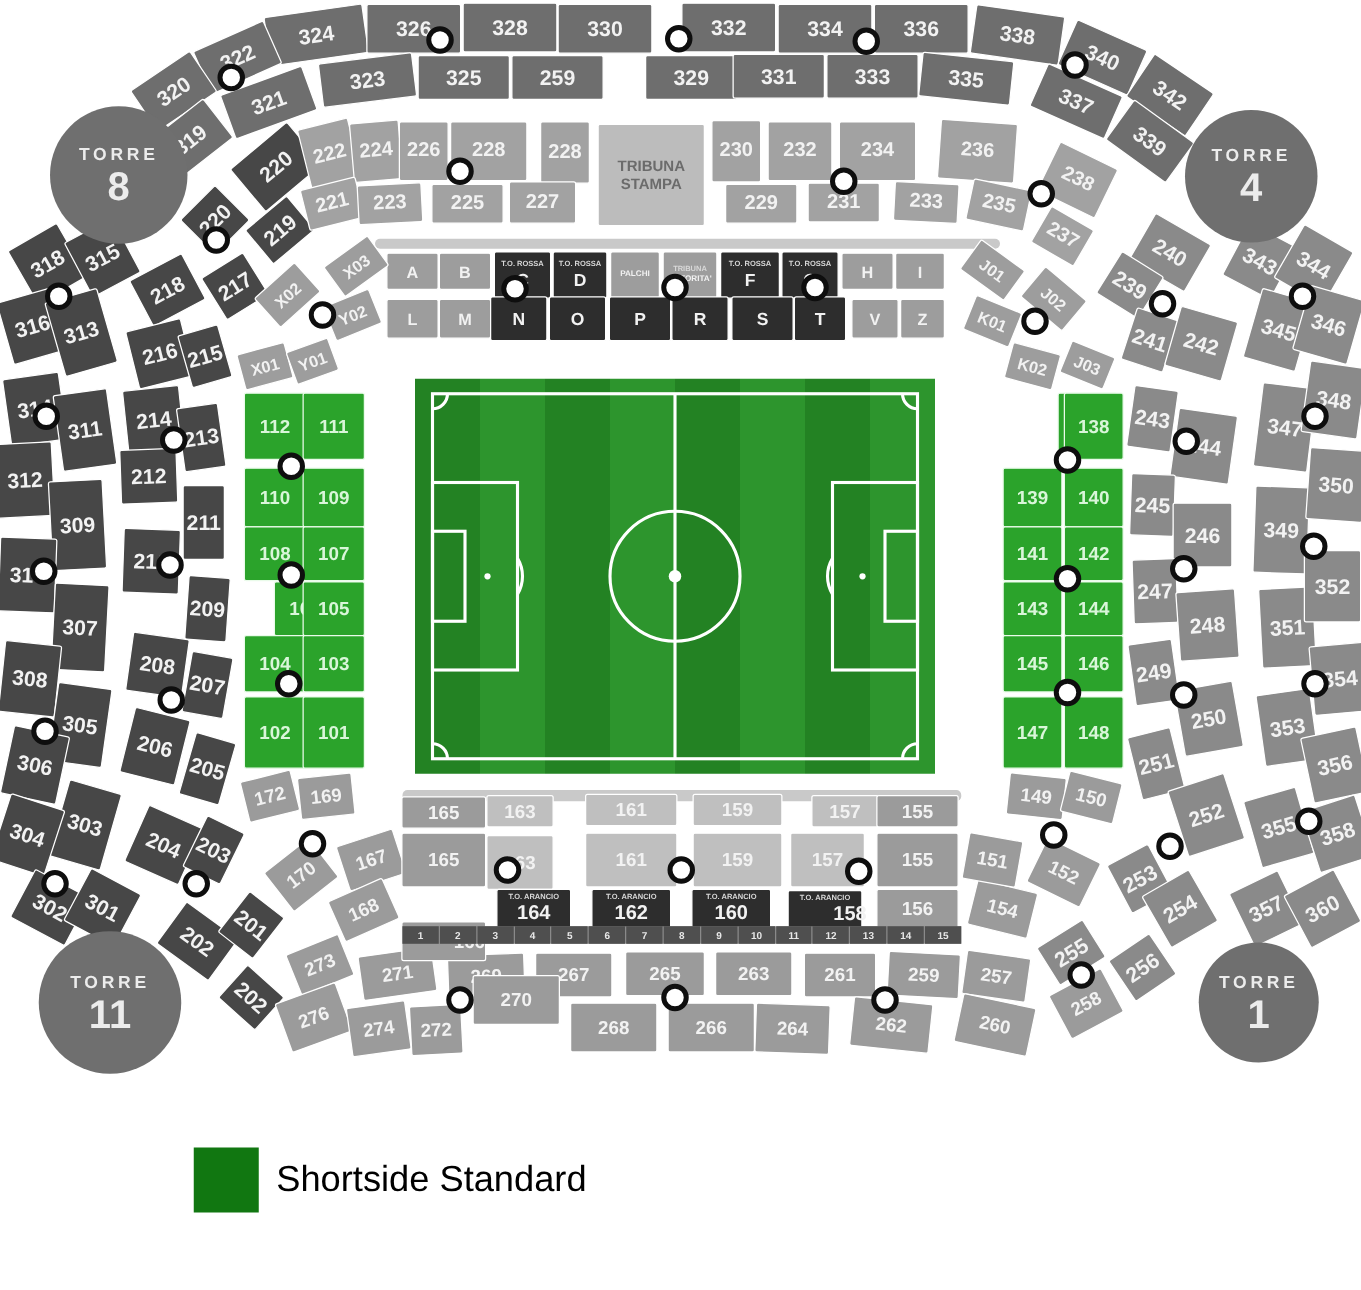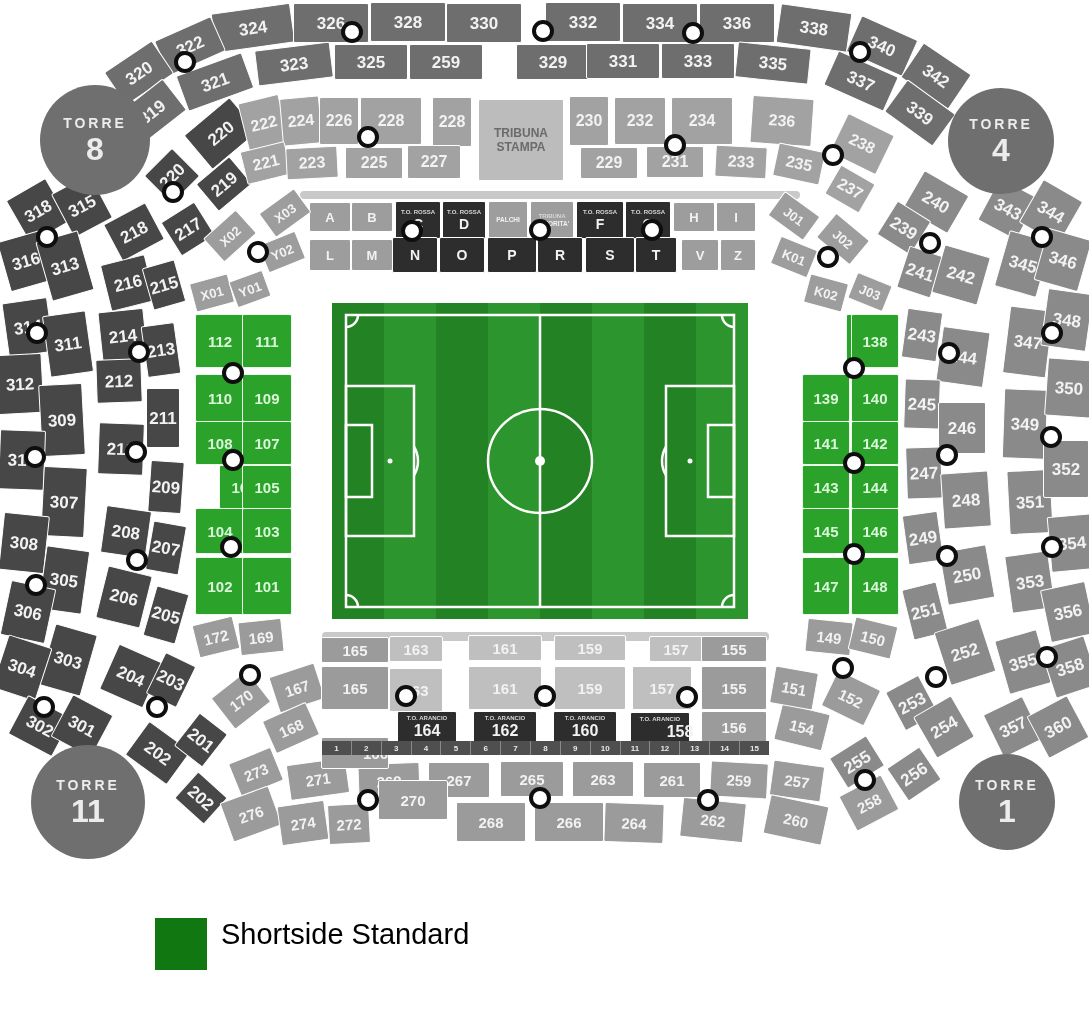--- a/index.html
+++ b/index.html
@@ -27,21 +27,21 @@
   .tw-name{font-size:14px;letter-spacing:3px;font-weight:bold;}
   .tw-num{font-size:32px;font-weight:bold;line-height:1;margin-top:2px;}
   #pitch{position:absolute;left:332px;top:303px;width:416px;height:316px;z-index:1;
     background:repeating-linear-gradient(90deg,#238223 0 52px,#2d952d 52px 104px);}
   #pitch svg{position:absolute;left:0;top:0;}
   .band{position:absolute;background:#c9c9c9;border-radius:4px;z-index:1;}
   #striprow{position:absolute;left:322px;top:741px;width:447px;height:14px;display:flex;gap:1px;
     background:#8a8a8a;z-index:3;}
   #striprow .cell{flex:1;background:#4f4f4f;color:#e8e8e8;font-size:8px;font-weight:bold;
     display:flex;align-items:center;justify-content:center;}
-  #legend{position:absolute;left:155px;top:918px;display:flex;z-index:4;}
+  #legend{position:absolute;left:155px;top:918px;display:flex;align-items:center;z-index:4;}
   #legend .swatch{width:52px;height:52px;display:inline-block;}
   #legend .lg-label{margin-left:14px;font-size:29px;color:#000;}
 </style>
 </head>
 <body>
 
 <div id="stage">
 
   <div id="pitch">
     <svg width="416" height="316" viewBox="0 0 416 316">

